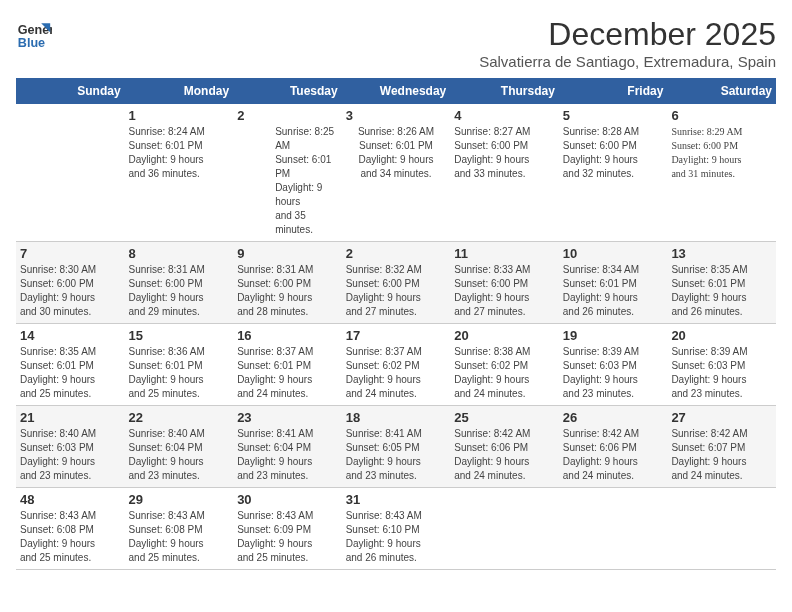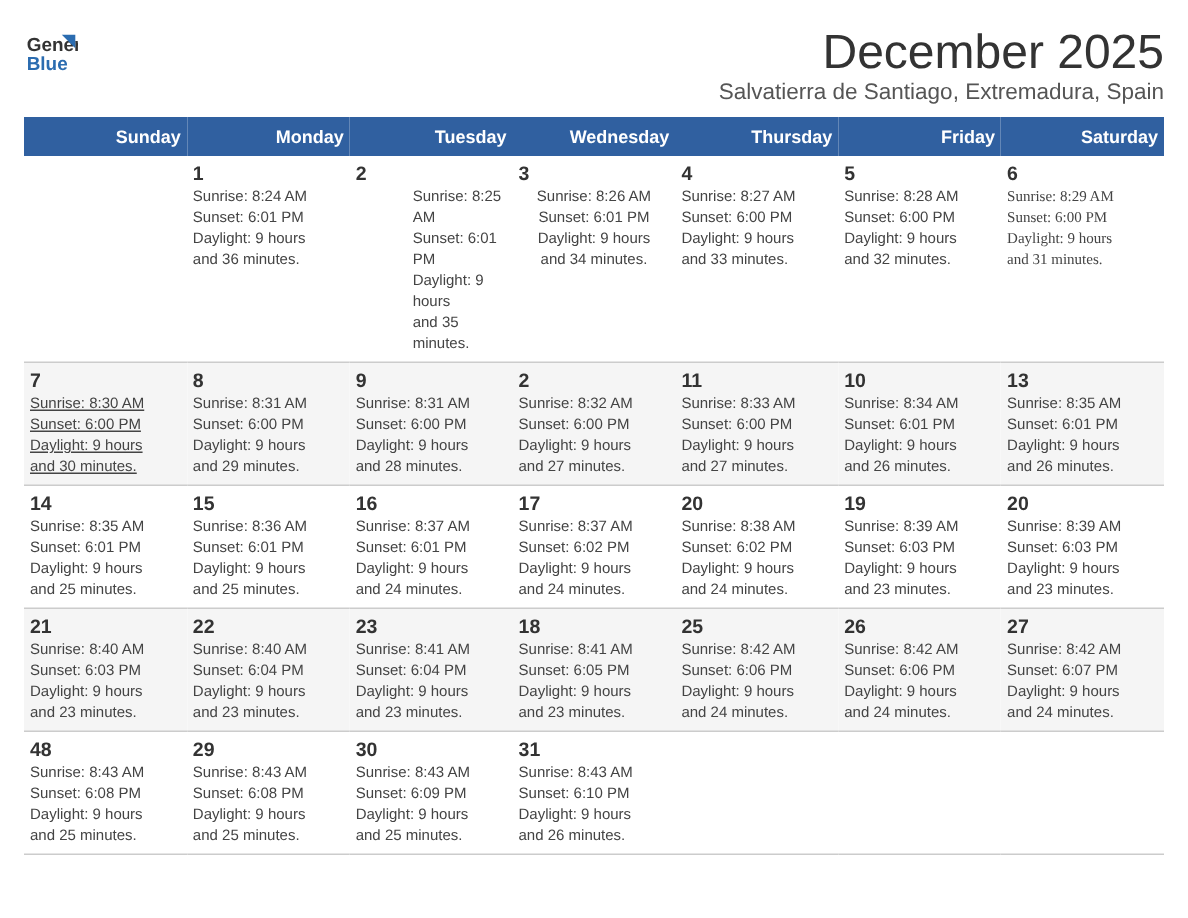--- a/index.html
+++ b/index.html
@@ -149,21 +149,21 @@
           <span class="day-num">6</span>
           <div class="day-info" style="white-space: pre-line; font-family: Liberation Serif, serif;">Sunrise: 8:29 AM
 Sunset: 6:00 PM
 Daylight: 9 hours
 and 31 minutes.</div>
         </td>
       </tr>
       <tr>
         <td>
           <span class="day-num">7</span>
-          <div class="day-info" style="white-space: pre-line; text-decoration: underline;">Sunrise: 8:30 AM
+          <div class="day-info" style="white-space: pre-line;">Sunrise: 8:30 AM
 Sunset: 6:00 PM
 Daylight: 9 hours
 and 30 minutes.</div>
         </td>
         <td>
           <span class="day-num">8</span>
           <div class="day-info" style="white-space: pre-line;">Sunrise: 8:31 AM
 Sunset: 6:00 PM
 Daylight: 9 hours
 and 29 minutes.</div>

